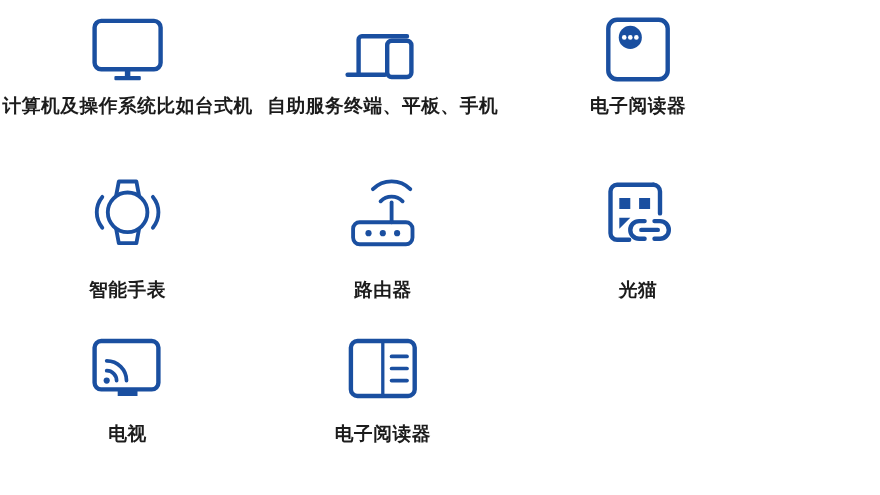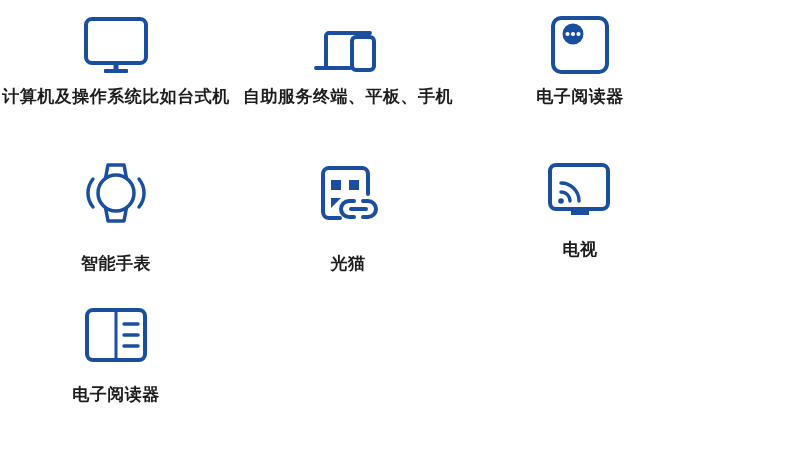--- a/index.html
+++ b/index.html
@@ -101,20 +101,34 @@
         <circle cx="36" cy="35" r="18" stroke="#1a4fa0" stroke-width="3.5"></circle>
         <path d="M25.5 20.3 L28 7 H44 L46.5 20.3" stroke="#1a4fa0" stroke-width="3.5" stroke-linejoin="round"></path>
         <path d="M25.5 49.7 L28 63 H44 L46.5 49.7" stroke="#1a4fa0" stroke-width="3.5" stroke-linejoin="round"></path>
         <path d="M13 21 A22 22 0 0 0 13 49" stroke="#1a4fa0" stroke-width="3.5" stroke-linecap="round"></path>
         <path d="M59 21 A22 22 0 0 1 59 49" stroke="#1a4fa0" stroke-width="3.5" stroke-linecap="round"></path>
       </svg>
     </div>
     <div class="cell-label">智能手表</div>
   </div>
 
+  <div class="cell row2">
+    <div class="icon-wrap">
+      <svg width="70" height="70" viewBox="0 0 70 70" fill="none">
+        <rect x="8" y="44" width="54" height="20" rx="6" ry="6" stroke="#1a4fa0" stroke-width="3.5"></rect>
+        <circle cx="22" cy="54" r="2.8" fill="#1a4fa0"></circle>
+        <circle cx="35" cy="54" r="2.8" fill="#1a4fa0"></circle>
+        <circle cx="48" cy="54" r="2.8" fill="#1a4fa0"></circle>
+        <line x1="43" y1="44" x2="43" y2="26" stroke="#1a4fa0" stroke-width="3.5" stroke-linecap="round"></line>
+        <path d="M33 25 A14 14 0 0 1 53 25" stroke="#1a4fa0" stroke-width="3.5" stroke-linecap="round" fill="none"></path>
+        <path d="M26 14 A24 24 0 0 1 60 14" stroke="#1a4fa0" stroke-width="3.5" stroke-linecap="round" fill="none"></path>
+      </svg>
+    </div>
+    <div class="cell-label">路由器</div>
+  </div>
 
   <div class="cell row2">
     <div class="icon-wrap">
       <svg width="64" height="64" viewBox="0 0 64 64" fill="none">
         <path d="M46 7 H13 a6 6 0 0 0 -6 6 V51 a6 6 0 0 0 6 6 H24" stroke="#1a4fa0" stroke-width="4" stroke-linecap="round" fill="none"></path>
         <path d="M46 7 a6 6 0 0 1 6 6 V33" stroke="#1a4fa0" stroke-width="4" stroke-linecap="round" fill="none"></path>
         <rect x="15" y="19" width="10" height="10" fill="#1a4fa0"></rect>
         <rect x="33" y="19" width="10" height="10" fill="#1a4fa0"></rect>
         <path d="M15 37 H25 L15 47 Z" fill="#1a4fa0"></path>
         <g stroke="#1a4fa0" stroke-width="4" fill="none" stroke-linecap="round">

